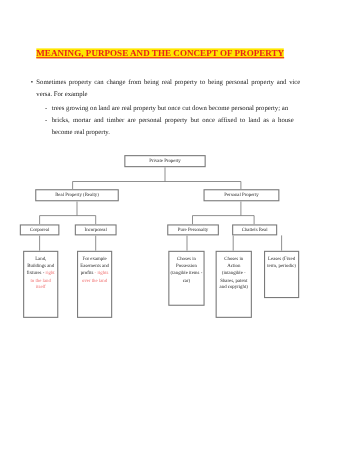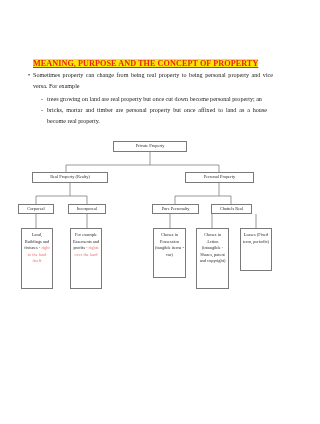--- a/index.html
+++ b/index.html
@@ -19,21 +19,21 @@
   #page {
     position: absolute;
     inset: 0;
     background: #ffffff;
   }
 
   
   .title-block {
     position: absolute;
     left: 33px;
-    top: 52px;
+    top: 38px;
     width: 232px;
   }
   .title-line {
     display: inline;
     background: #ffe600;
     color: #e8241b;
     font-weight: bold;
     font-size: 8.2px;
     line-height: 11.5px;
     letter-spacing: 0.05px;

